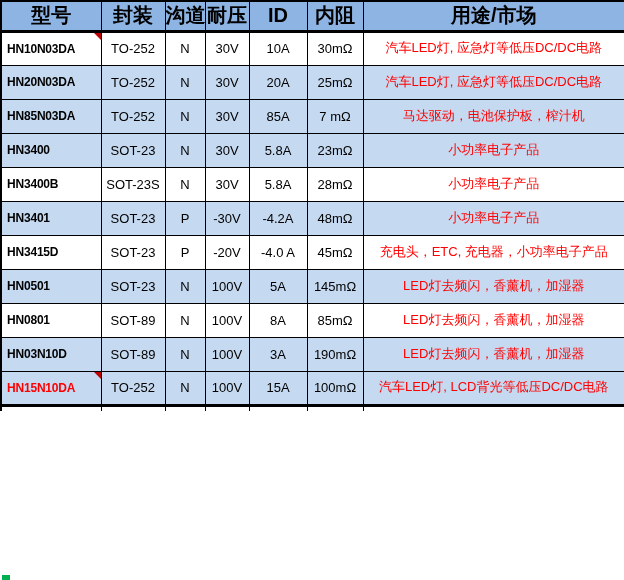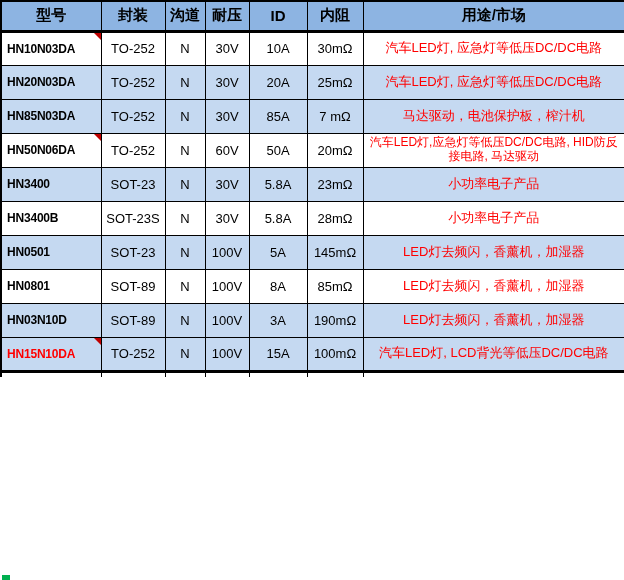--- a/index.html
+++ b/index.html
@@ -22,21 +22,21 @@
   col.c5{width:58px}col.c6{width:56px}col.c7{width:262px}
   th,td{
     border:1px solid var(--border);
     padding:0;overflow:hidden;white-space:nowrap;
   }
   thead tr{height:30px;}
   tbody tr{height:34px;}
   tr.partial{height:6px;}
   tr.partial td{border-top:3px solid var(--border);border-bottom:none;background:#fff;}
   th{
-    background:var(--header_bg);font-weight:bold;font-size:15px;
+    background:var(--header_bg);font-weight:bold;font-size:20px;
     text-align:center;border-bottom:3px solid var(--border);
   }
   tr.alt td{background:var(--row_alt_bg);}
   td.model{
     text-align:left;font-weight:bold;font-size:12px;letter-spacing:-0.2px;
     padding-left:5px;position:relative;
   }
   td.pkg,td.ch,td.v,td.idc,td.res{text-align:center;font-size:13px;}
   td.app{
     text-align:center;font-size:13px;color:var(--red_text);
@@ -98,46 +98,55 @@
     </tr>
     <tr class="alt">
       <td class="model"><span>HN85N03DA</span></td>
       <td class="pkg">TO-252</td>
       <td class="ch">N</td>
       <td class="v">30V</td>
       <td class="idc">85A</td>
       <td class="res">7 mΩ</td>
       <td class="app">马达驱动，电池保护板，榨汁机</td>
     </tr>
-    <tr>
-      <td class="model"><span>HN50N06DA</span><span class="marker"></span></td>
-      <td class="pkg">TO-252</td>
-      <td class="ch">N</td>
-      <td class="v">60V</td>
-      <td class="idc">50A</td>
-      <td class="res">20mΩ</td>
-      <td class="app small">汽车LED灯,应急灯等低压DC/DC电路, HID防反接电路, 马达驱动</td>
-    </tr>
     <tr class="alt">
       <td class="model"><span>HN3400</span></td>
       <td class="pkg">SOT-23</td>
       <td class="ch">N</td>
       <td class="v">30V</td>
       <td class="idc">5.8A</td>
       <td class="res">23mΩ</td>
       <td class="app">小功率电子产品</td>
     </tr>
     <tr>
       <td class="model"><span>HN3400B</span></td>
       <td class="pkg">SOT-23S</td>
       <td class="ch">N</td>
       <td class="v">30V</td>
       <td class="idc">5.8A</td>
       <td class="res">28mΩ</td>
       <td class="app">小功率电子产品</td>
+    </tr>
+    <tr class="alt">
+      <td class="model"><span>HN3401</span></td>
+      <td class="pkg">SOT-23</td>
+      <td class="ch">P</td>
+      <td class="v">-30V</td>
+      <td class="idc">-4.2A</td>
+      <td class="res">48mΩ</td>
+      <td class="app">小功率电子产品</td>
+    </tr>
+    <tr>
+      <td class="model"><span>HN3415D</span></td>
+      <td class="pkg">SOT-23</td>
+      <td class="ch">P</td>
+      <td class="v">-20V</td>
+      <td class="idc">-4.0 A</td>
+      <td class="res">45mΩ</td>
+      <td class="app">充电头，ETC, 充电器，小功率电子产品</td>
     </tr>
     <tr class="alt">
       <td class="model"><span>HN0501</span></td>
       <td class="pkg">SOT-23</td>
       <td class="ch">N</td>
       <td class="v">100V</td>
       <td class="idc">5A</td>
       <td class="res">145mΩ</td>
       <td class="app">LED灯去频闪，香薰机，加湿器</td>
     </tr>

